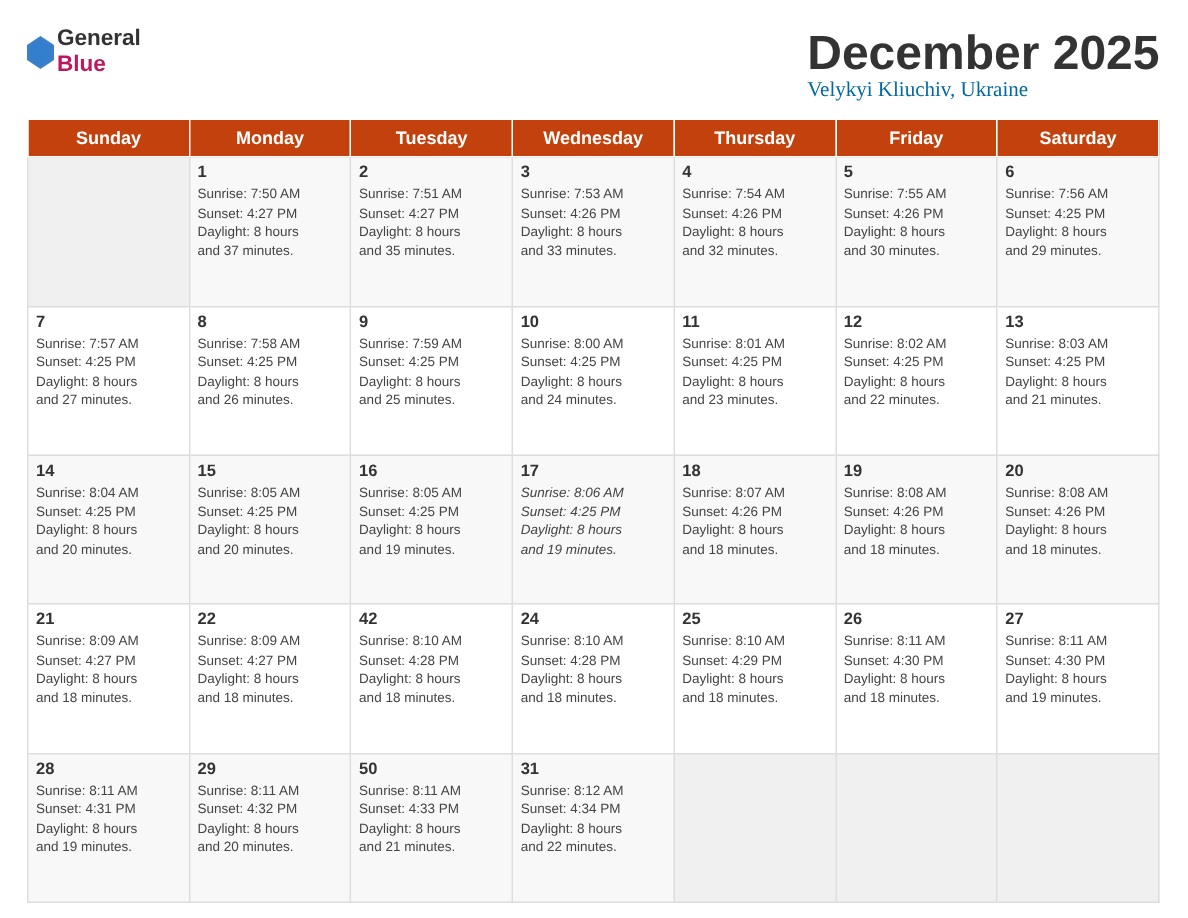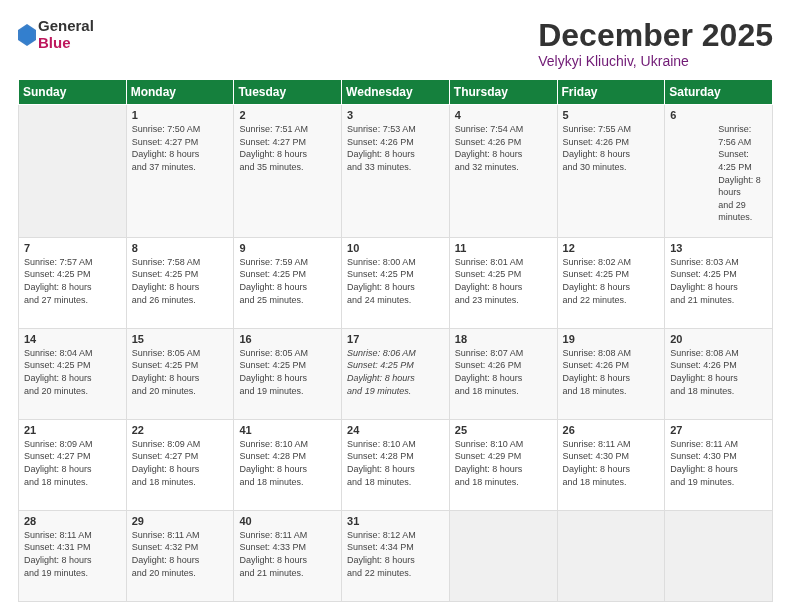--- a/index.html
+++ b/index.html
@@ -50,34 +50,35 @@
     .title-block {
     }
     .month-title {
       font-size: 32px;
       font-weight: bold;
       color: #333;
       line-height: 1.1;
     }
     .subtitle {
       font-size: 14px;
-      color: #701a75;
+      color: #0369a1;
+      font-family: Liberation Serif, serif;
     }
     .calendar-table {
       width: 100%;
       border-collapse: collapse;
       flex: 1;
     }
     .calendar-table thead tr th {
-      background-color: #15803d;
+      background-color: #c2410c;
       color: #fff;
       font-size: 12px;
       font-weight: bold;
       padding: 5px 4px;
-      text-align: left;
+      text-align: center;
       border: 1px solid #fff;
     }
     .calendar-table tbody tr td {
       vertical-align: top;
       padding: 4px 5px;
       font-size: 9.5px;
       color: #333;
       border: 1px solid #ddd;
       width: calc(100% / 7);
       background: #fff;
@@ -174,21 +175,21 @@
           </td>
           <td>
             <span class="day-number">5</span>
             <div class="day-info" style="white-space: pre-line;">Sunrise: 7:55 AM
 Sunset: 4:26 PM
 Daylight: 8 hours
 and 30 minutes.</div>
           </td>
           <td>
             <span class="day-number">6</span>
-            <div class="day-info" style="white-space: pre-line; margin-left: 48px;">Sunrise: 7:56 AM
+            <div class="day-info" style="white-space: pre-line;">Sunrise: 7:56 AM
 Sunset: 4:25 PM
 Daylight: 8 hours
 and 29 minutes.</div>
           </td>
         </tr>
         <tr>
           <td>
             <span class="day-number">7</span>
             <div class="day-info" style="white-space: pre-line;">Sunrise: 7:57 AM
 Sunset: 4:25 PM
@@ -298,21 +299,21 @@
 and 18 minutes.</div>
           </td>
           <td>
             <span class="day-number">22</span>
             <div class="day-info" style="white-space: pre-line;">Sunrise: 8:09 AM
 Sunset: 4:27 PM
 Daylight: 8 hours
 and 18 minutes.</div>
           </td>
           <td>
-            <span class="day-number">41</span>
+            <span class="day-number">42</span>
             <div class="day-info" style="white-space: pre-line;">Sunrise: 8:10 AM
 Sunset: 4:28 PM
 Daylight: 8 hours
 and 18 minutes.</div>
           </td>
           <td>
             <span class="day-number">24</span>
             <div class="day-info" style="white-space: pre-line;">Sunrise: 8:10 AM
 Sunset: 4:28 PM
 Daylight: 8 hours
@@ -349,21 +350,21 @@
 and 19 minutes.</div>
           </td>
           <td>
             <span class="day-number">29</span>
             <div class="day-info" style="white-space: pre-line;">Sunrise: 8:11 AM
 Sunset: 4:32 PM
 Daylight: 8 hours
 and 20 minutes.</div>
           </td>
           <td>
-            <span class="day-number">40</span>
+            <span class="day-number">50</span>
             <div class="day-info" style="white-space: pre-line;">Sunrise: 8:11 AM
 Sunset: 4:33 PM
 Daylight: 8 hours
 and 21 minutes.</div>
           </td>
           <td>
             <span class="day-number">31</span>
             <div class="day-info" style="white-space: pre-line;">Sunrise: 8:12 AM
 Sunset: 4:34 PM
 Daylight: 8 hours

